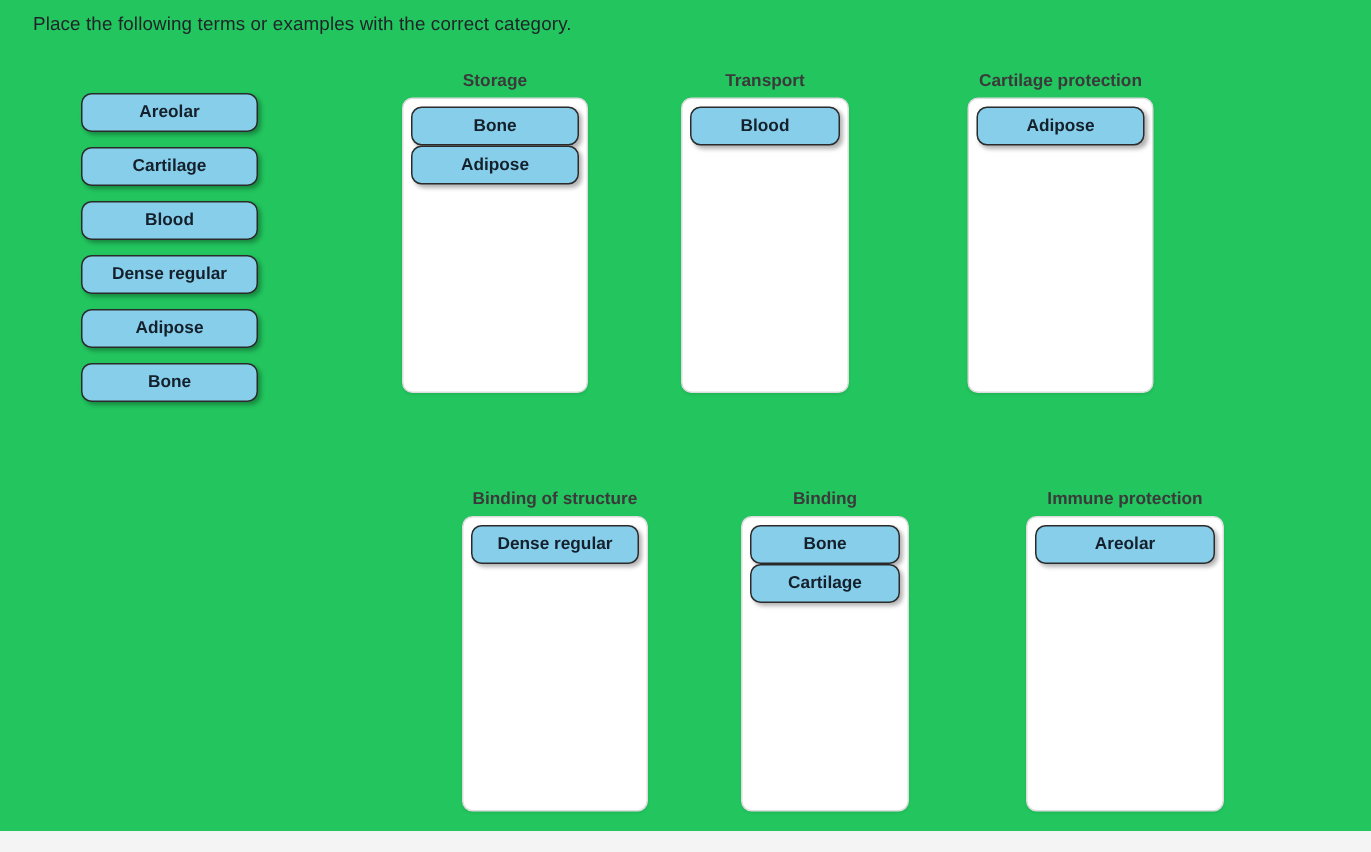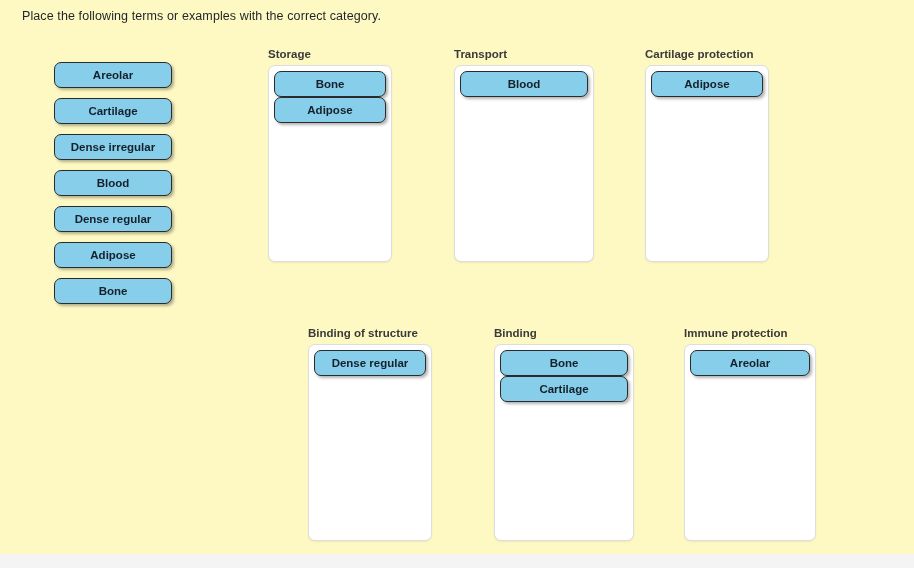--- a/index.html
+++ b/index.html
@@ -12,21 +12,21 @@
     background: #ffffff;
     font-family: "Liberation Sans", sans-serif;
     overflow: hidden;
     position: relative;
   }
 
   #app {
     position: relative;
     width: 914px;
     height: 568px;
-    background: #fef9c3;
+    background: #22c55e;
   }
 
   .bottom-band {
     position: absolute;
     left: 0;
     bottom: 0;
     width: 914px;
     height: 14px;
     background: #f4f4f4;
   }
@@ -71,21 +71,21 @@
     width: 118px;
     margin-bottom: 10px;
   }
 
   
   .zone {
     position: absolute;
   }
 
   .zone-title {
-    text-align: left;
+    text-align: center;
     font-size: 11.5px;
     font-weight: bold;
     color: #3a3a3a;
     margin-bottom: 5px;
     white-space: nowrap;
   }
 
   .zone-box {
     box-sizing: border-box;
     background: #ffffff;
@@ -109,36 +109,35 @@
 
   
   .zone.r1 { top: 48px; }
   .zone.r1 .zone-box { height: 197px; }
 
   
   .zone.r2 { top: 327px; padding-left: 40px; }
   .zone.r2 .zone-box { height: 197px; }
 
   .zone.c1 { left: 268px; width: 124px; }
-  .zone.c2 { left: 454px; width: 140px; }
+  .zone.c2 { left: 454px; width: 112px; }
   .zone.c3 { left: 645px; width: 124px; }
 
   .zone.r2.c3 { left: 644px; width: 132px; }
 </style>
 </head>
 <body>
 
 <div id="app">
 
   <div class="prompt">Place the following terms or examples with the correct category.</div>
 
   <div class="source-bank">
     <div class="tile">Areolar</div>
     <div class="tile">Cartilage</div>
-    <div class="tile">Dense irregular</div>
     <div class="tile">Blood</div>
     <div class="tile">Dense regular</div>
     <div class="tile">Adipose</div>
     <div class="tile">Bone</div>
   </div>
 
   <div class="zone r1 c1">
     <div class="zone-title">Storage</div>
     <div class="zone-box">
       <div class="zone-stack">

